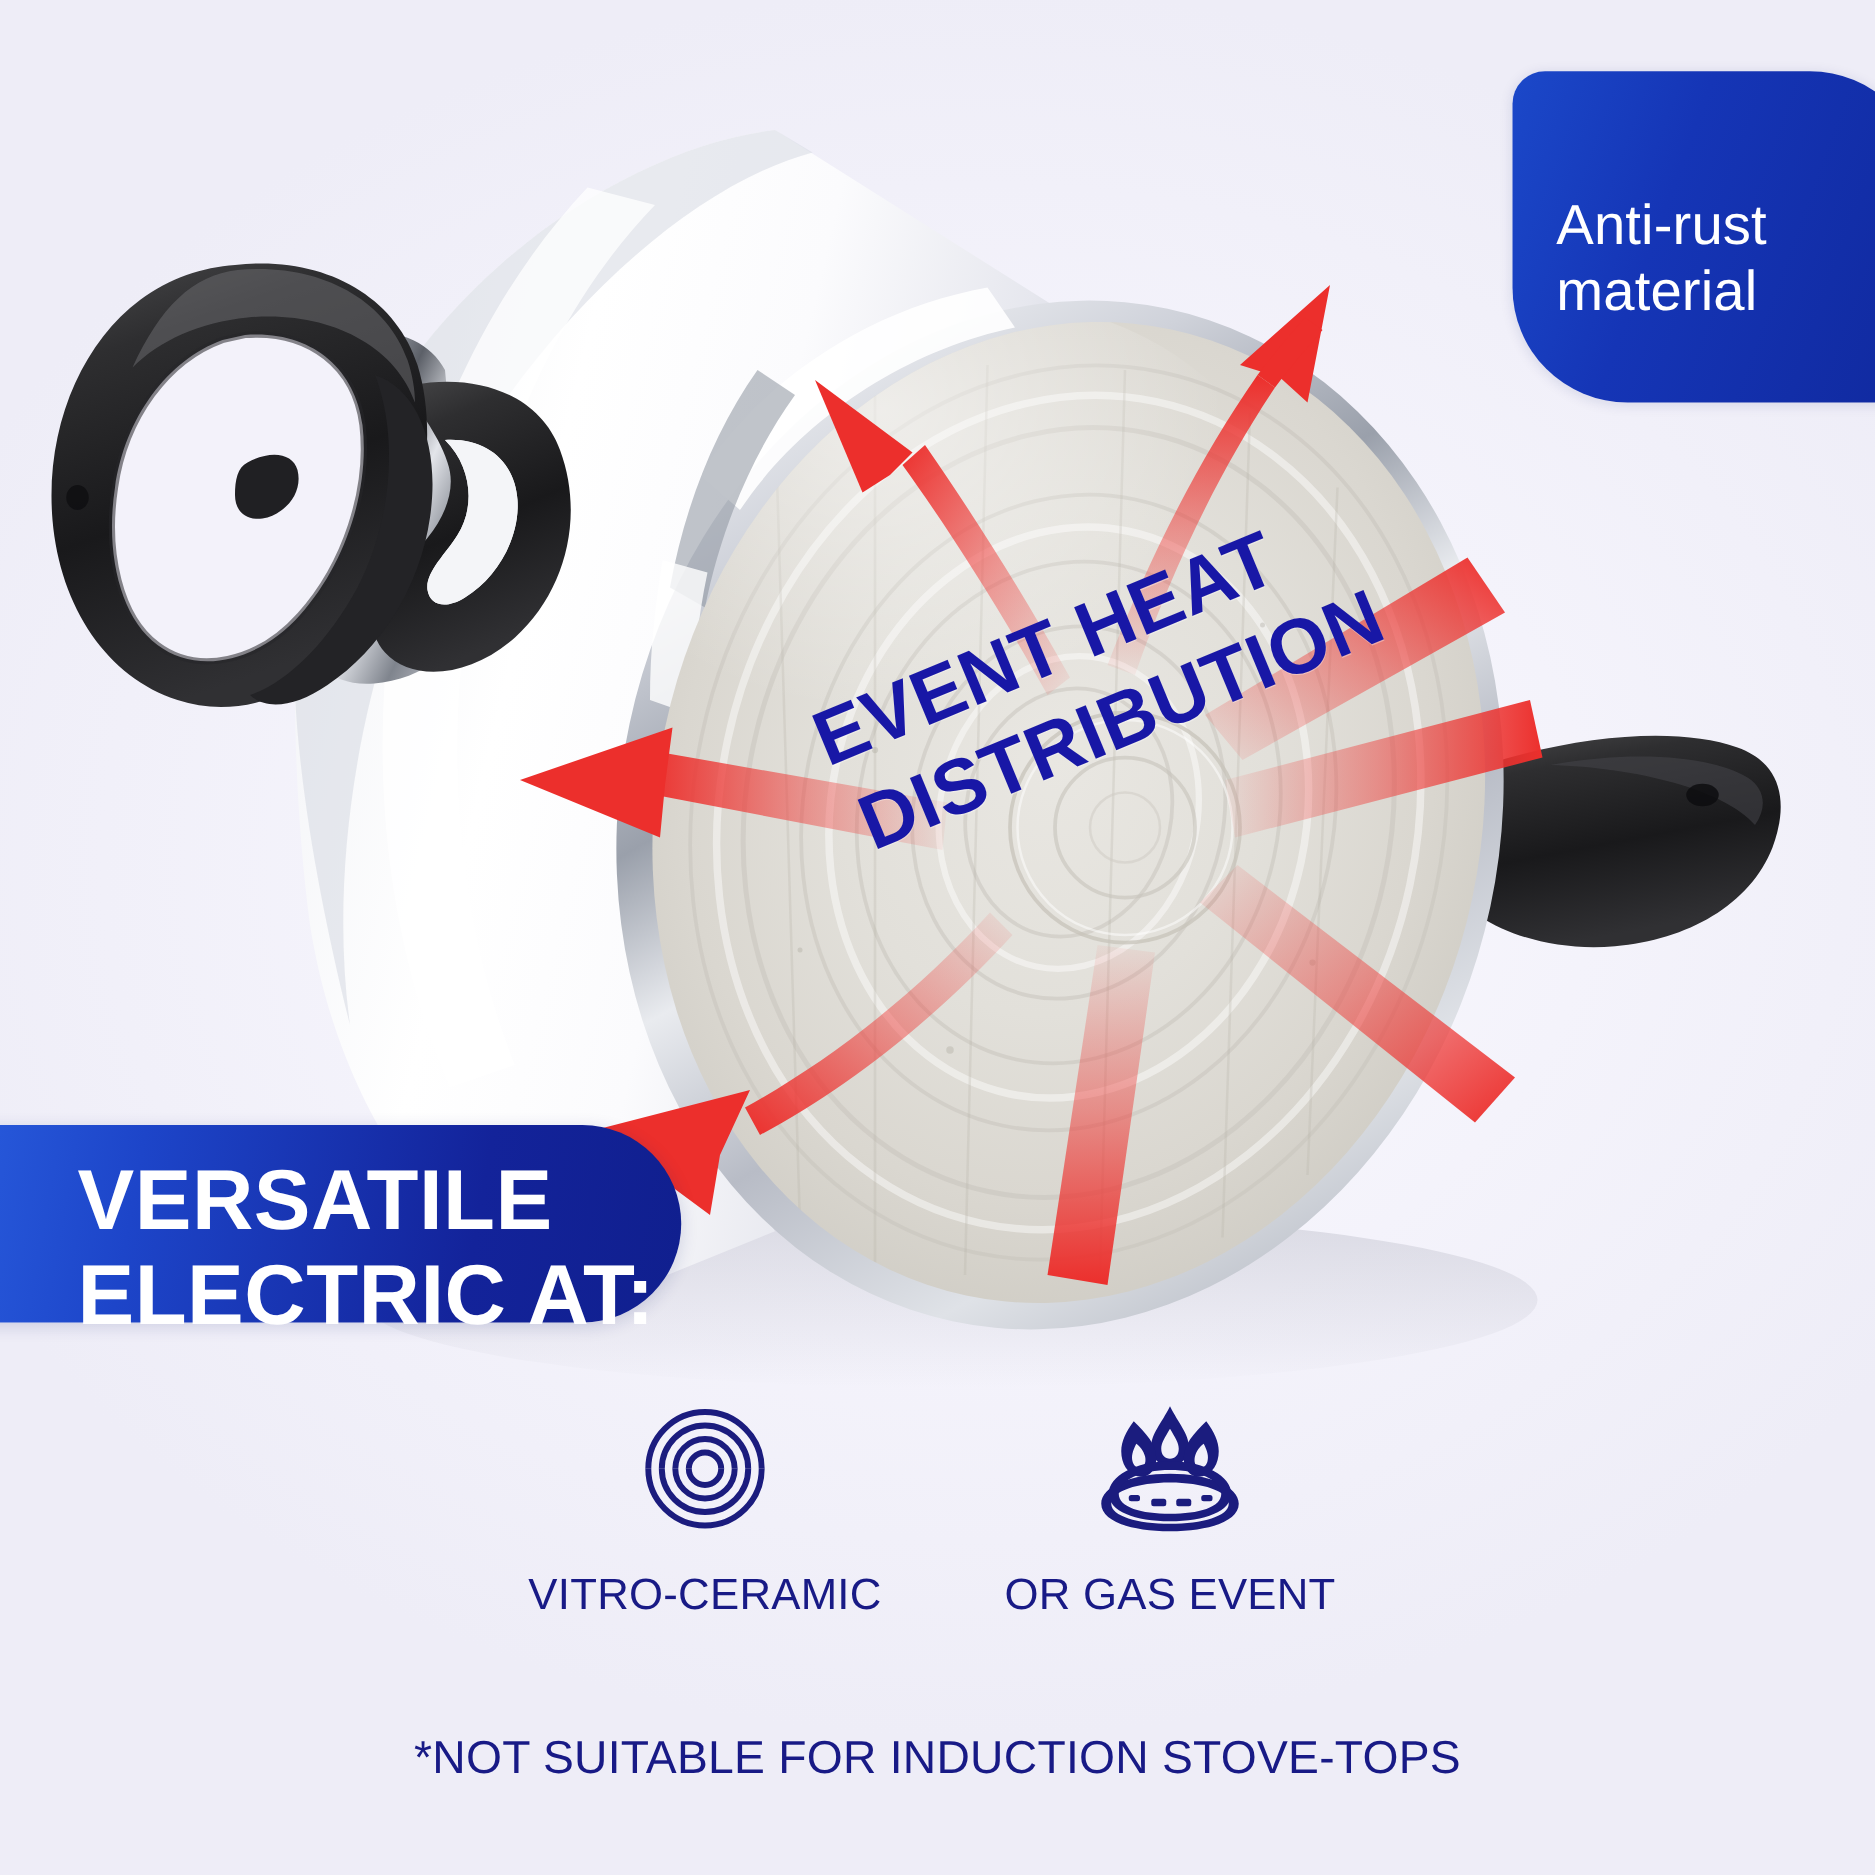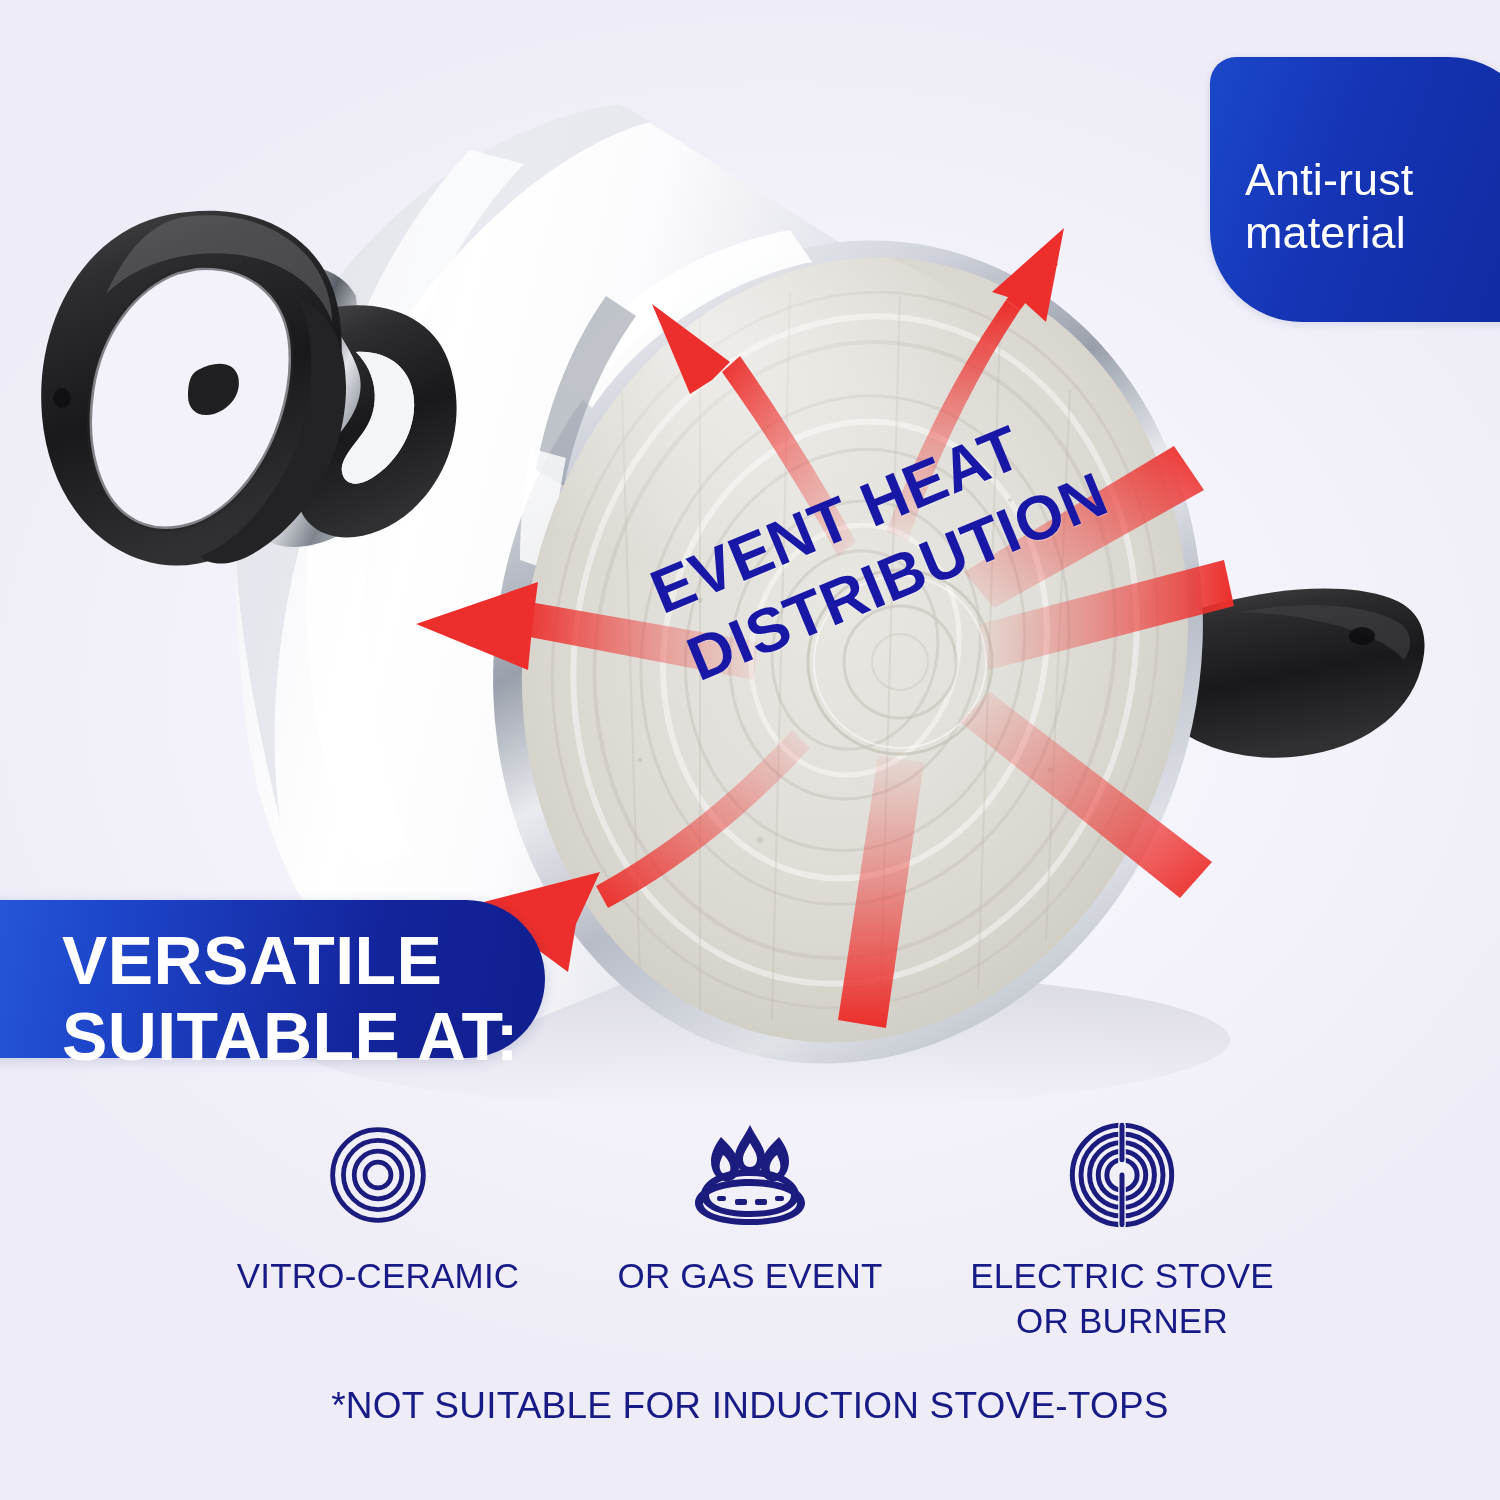--- a/index.html
+++ b/index.html
@@ -394,21 +394,21 @@
     <div class="l2">DISTRIBUTION</div>
   </div>
 
   <div class="badge-antirust">
     <div class="line">Anti-rust</div>
     <div class="line">material</div>
   </div>
 
   <div class="badge-versatile">
     <div class="line">VERSATILE</div>
-    <div class="line">SUITABLE AT:</div>
+    <div class="line">ELECTRIC AT:</div>
   </div>
 
   <div class="features">
 
     <div class="feature">
       <div class="ficon">
         <svg width="108" height="108" viewBox="0 0 100 100" fill="none" stroke="#1b1c7e" stroke-width="4.4" stroke-linecap="butt">
           <path d="M50 8 A42 42 0 0 1 92 50"></path>
           <path d="M50 18 A32 32 0 0 1 82 50"></path>
           <path d="M50 28 A22 22 0 0 1 72 50"></path>
@@ -462,36 +462,18 @@
           <rect x="64" y="76" width="12" height="6" rx="2"></rect>
           <rect x="26" y="73" width="9" height="5" rx="2"></rect>
           <rect x="84" y="73" width="9" height="5" rx="2"></rect>
         </svg>
       </div>
       <div class="flabel">
         <div>OR GAS EVENT</div>
       </div>
     </div>
 
-    <div class="feature">
-      <div class="ficon">
-        <svg width="108" height="108" viewBox="0 0 100 100" fill="none" stroke="#1b1c7e" stroke-width="4.6" stroke-linecap="round">
-          <path d="M50 96 A46 46 0 1 1 50 4 A46 46 0 0 1 50 96"></path>
-          <path d="M50 88 A38 38 0 1 0 50 12 A38 38 0 0 0 50 88"></path>
-          <path d="M50 20 A30 30 0 1 1 50 80 A30 30 0 0 1 50 20"></path>
-          <path d="M50 72 A22 22 0 1 0 50 28 A22 22 0 0 0 50 72"></path>
-          <path d="M50 36 A14 14 0 1 1 50 64 A14 14 0 0 1 50 36"></path>
-          <path d="M50 4 L50 96" stroke="#f2f1fa" stroke-width="7"></path>
-          <path d="M50 50 L50 96"></path>
-          <path d="M50 4 L50 36"></path>
-        </svg>
-      </div>
-      <div class="flabel">
-        <div>ELECTRIC STOVE</div>
-        <div>OR BURNER</div>
-      </div>
-    </div>
 
   </div>
 
   <div class="footnote">*NOT SUITABLE FOR INDUCTION STOVE-TOPS</div>
 
 </div>
 
 </body></html>

